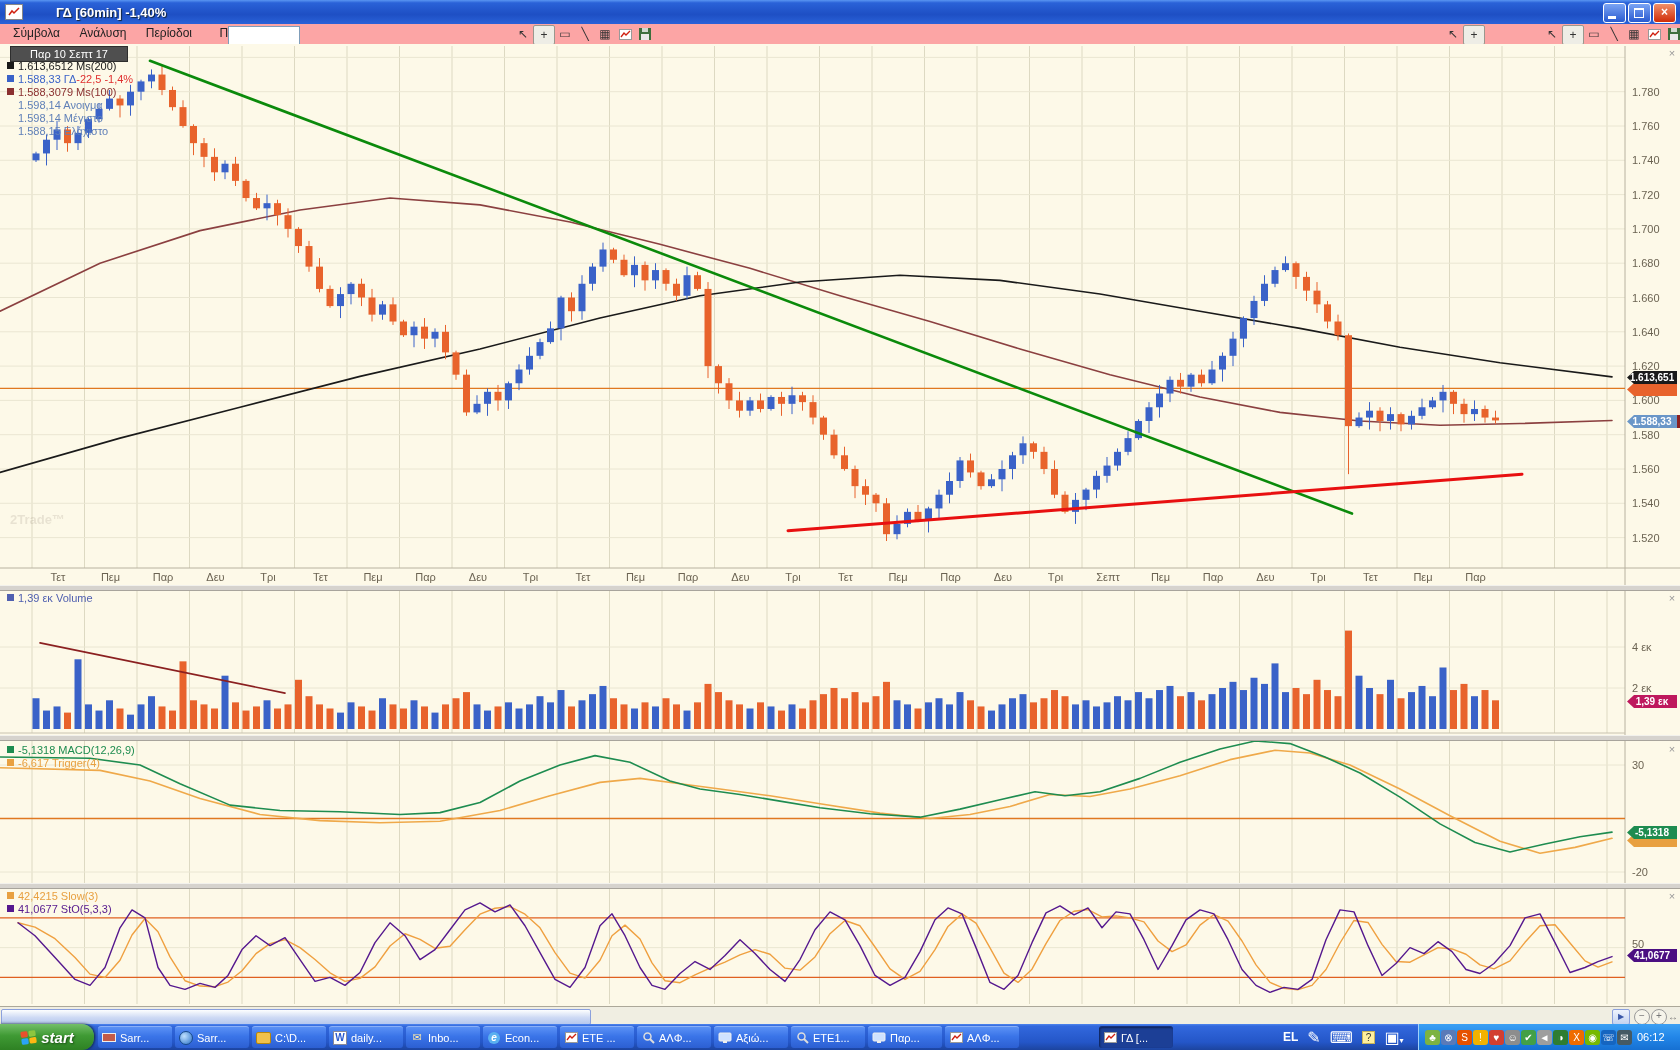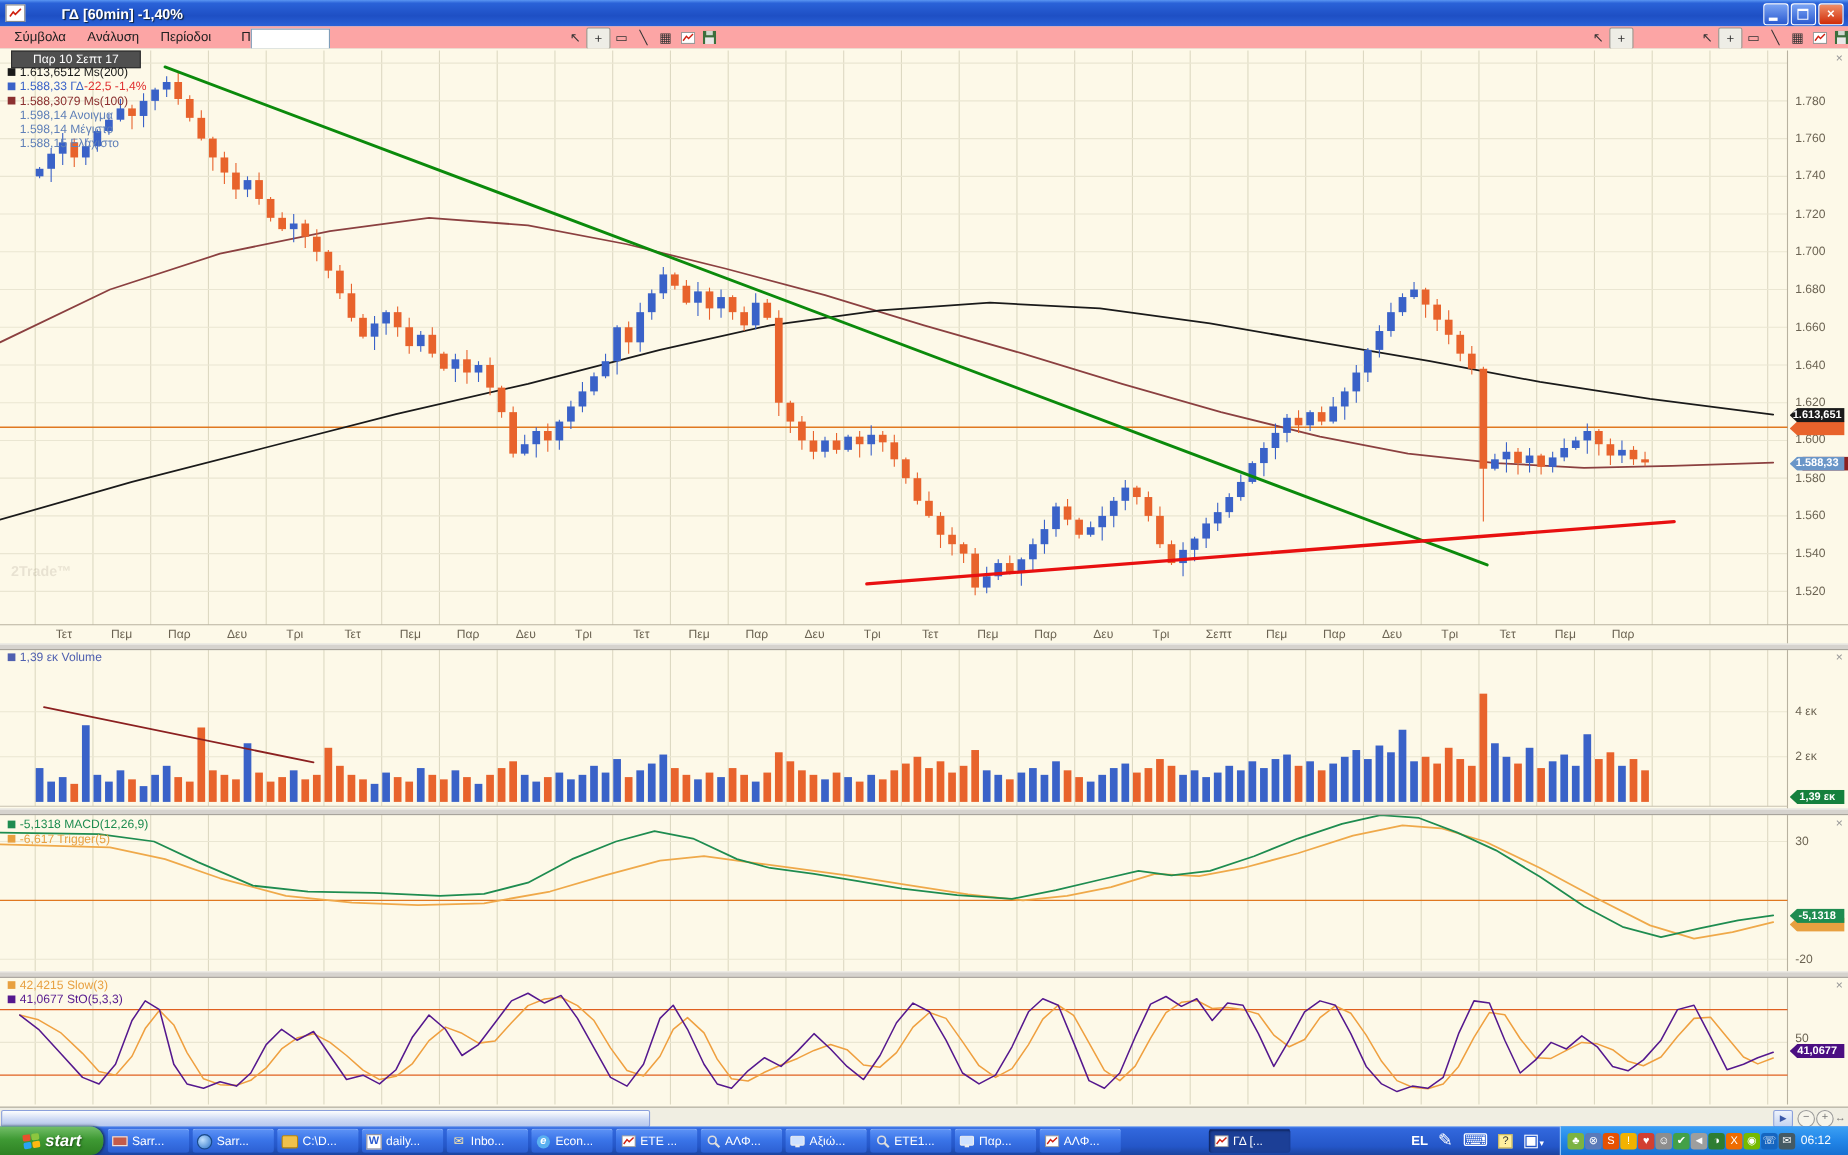--- a/index.html
+++ b/index.html
@@ -837,36 +837,36 @@
     <div class="lrow" style="top:547px">
       <span class="lsw" style="background:#5060b0"></span>
       <span style="color:#5060b0">1,39 εκ Volume</span>
       </div>
     <div class="lrow" style="top:699px">
       <span class="lsw" style="background:#1e8c50"></span>
       <span style="color:#1e8c50">-5,1318 MACD(12,26,9)</span>
       </div>
     <div class="lrow" style="top:712px">
       <span class="lsw" style="background:#e8a040"></span>
-      <span style="color:#e8a040">-6,617 Trigger(5)</span>
+      <span style="color:#e8a040">-6,617 Trigger(4)</span>
       </div>
     <div class="lrow" style="top:845px">
       <span class="lsw" style="background:#e8a040"></span>
       <span style="color:#e8a040">42,4215 Slow(3)</span>
       </div>
     <div class="lrow" style="top:858px">
       <span class="lsw" style="background:#55188e"></span>
       <span style="color:#55188e">41,0677 StO(5,3,3)</span>
       </div>
 
     <div class="tag" style="top:339px;background:#e8632c;z-index:1"></div>
     <div class="tag" style="top:327px;background:#1a1a1a;z-index:2">1.613,651</div>
     <div class="tag" style="top:371px;background:#8b2020;left:1632px;z-index:1"></div>
     <div class="tag" style="top:371px;background:#6a96c8;z-index:2">1.588,33</div>
-    <div class="tag" style="top:674px;background:#15803d">1,39 εκ</div>
+    <div class="tag" style="top:651px;background:#be185d">1,39 εκ</div>
     <div class="tag" style="top:790px;background:#e8a040;z-index:1"></div>
     <div class="tag" style="top:782px;background:#1e8c50;z-index:2">-5,1318</div>
     <div class="axlabel" style="left:1632px;top:894px">50</div>
     <div class="tag" style="top:905px;background:#4b0f82">41,0677</div>
   </div>
 
   <div class="hscroll">
     <div class="hthumb"></div>
     <div class="harrow" style="left:1612px">▶</div>
     <div class="zbtn" style="left:1634px">−</div>

